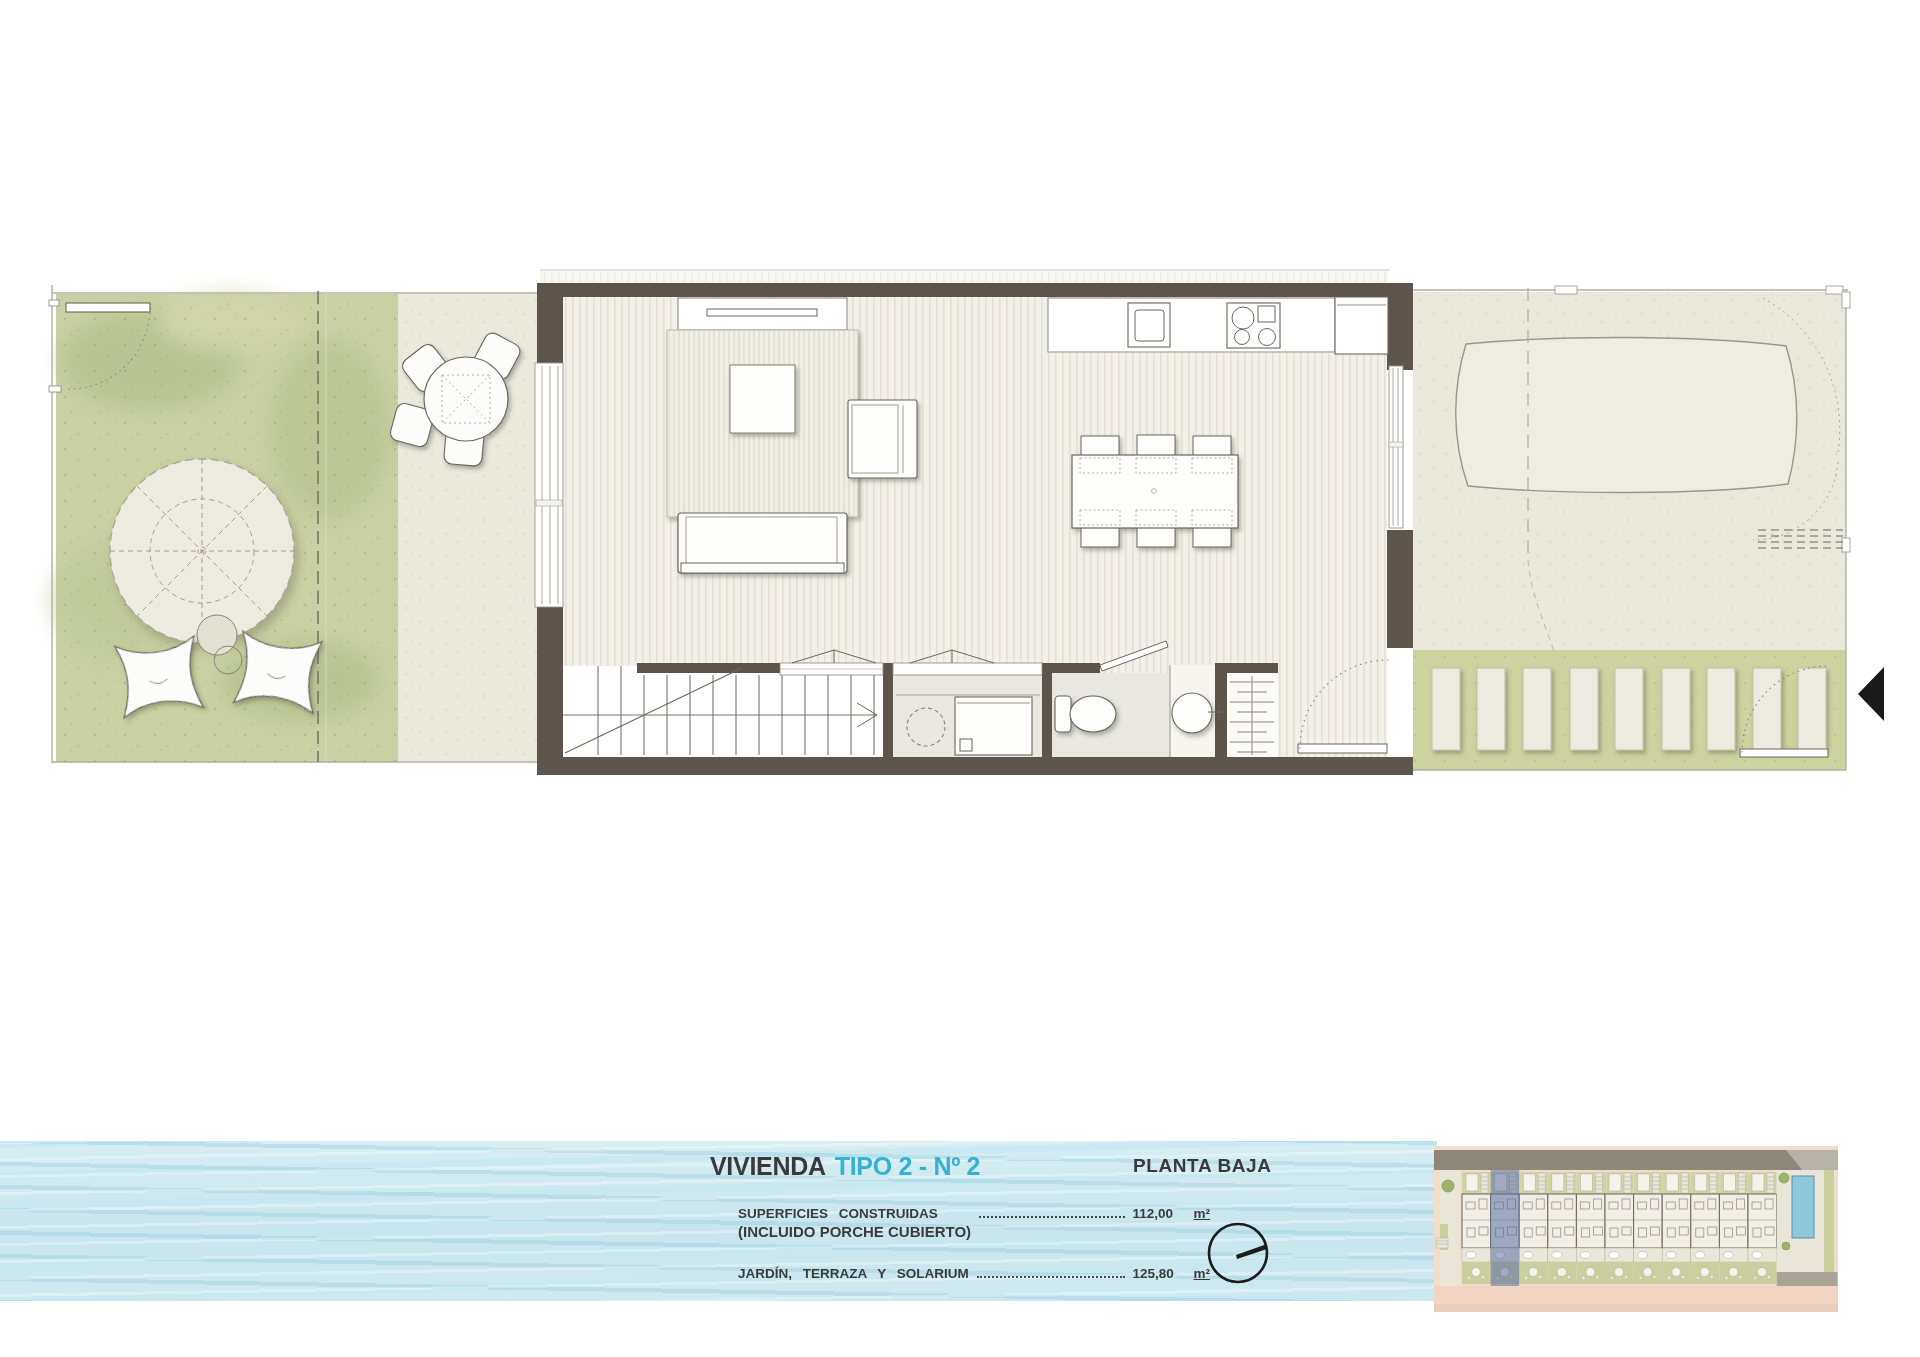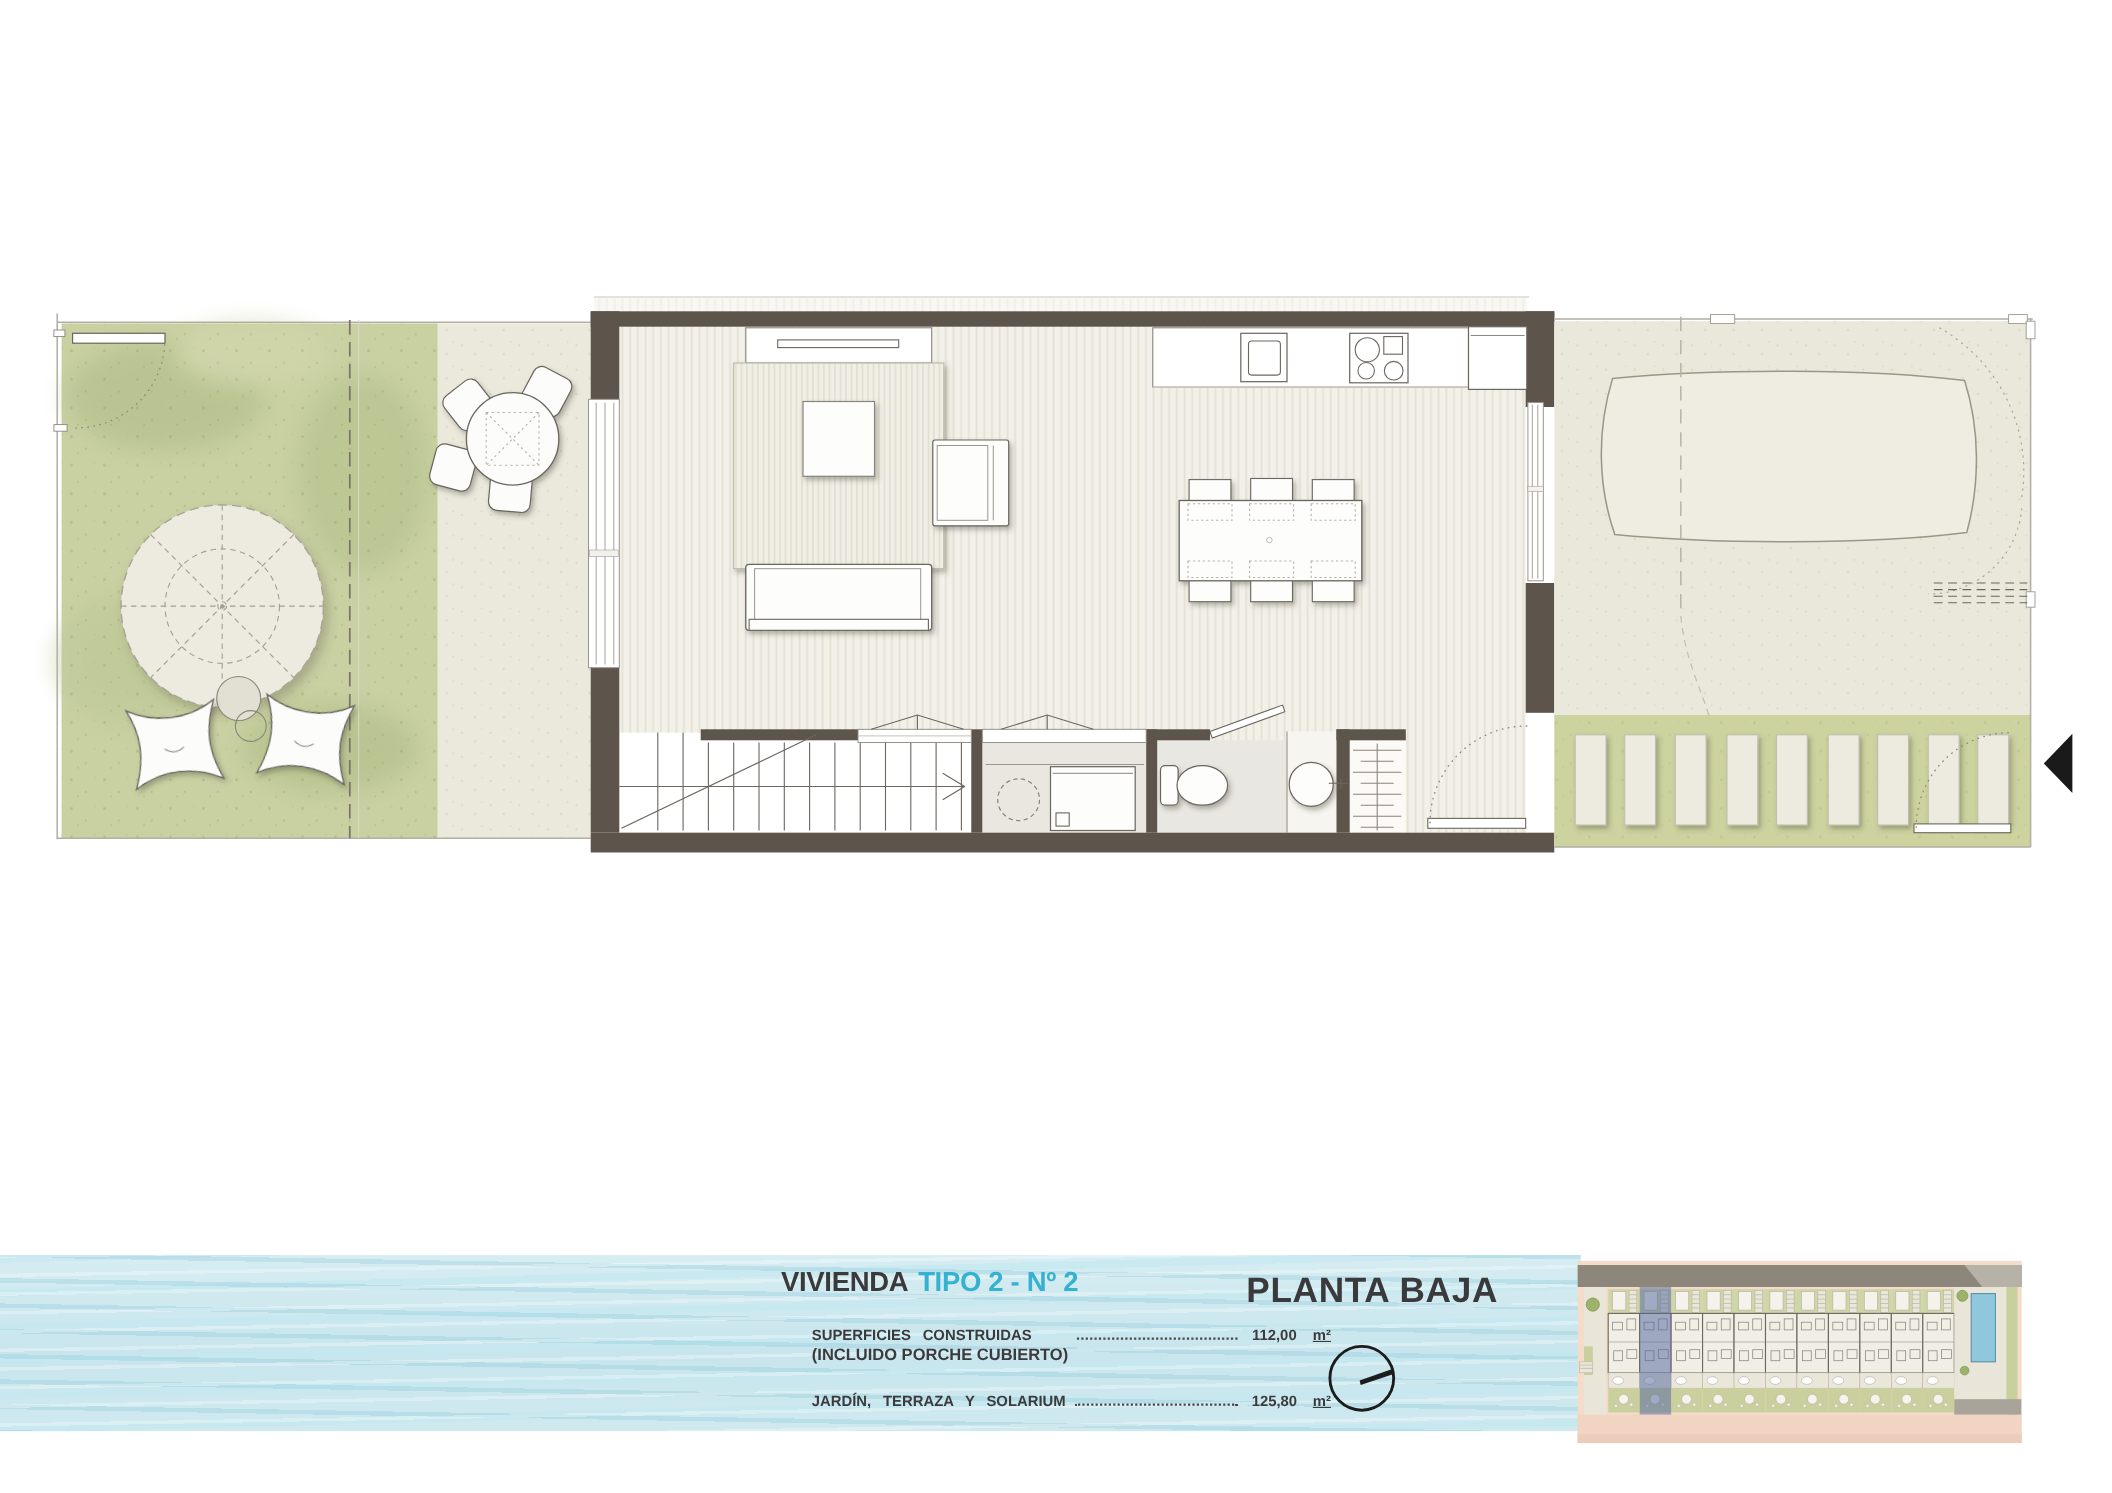--- a/index.html
+++ b/index.html
@@ -11,29 +11,29 @@
   .banner{position:absolute;left:0;top:1141px;width:1437px;height:160px;
     background:
       repeating-linear-gradient(179deg, rgba(255,255,255,.30) 0 3px, rgba(255,255,255,0) 3px 17px),
       repeating-linear-gradient(181deg, rgba(136,198,214,.30) 0 4px, rgba(136,198,214,0) 4px 23px),
       repeating-linear-gradient(178.5deg, rgba(196,232,240,.65) 0 7px, rgba(196,232,240,0) 7px 31px),
       linear-gradient(180deg,#d6edf2 0%,#c8e5ed 55%,#cfe9ef 100%);}
   .banner-title{position:absolute;left:710px;top:1152px;display:flex;gap:9px;
     font-size:25px;font-weight:700;letter-spacing:-.3px;white-space:nowrap;}
   .banner-title .pre{color:#3a3a3c;}
   .banner-title .hl{color:#35b1d1;}
-  .plan-label{position:absolute;left:1133px;top:1155px;font-size:32px;font-weight:700;
+  .plan-label{position:absolute;left:1133px;top:1155px;font-size:19px;font-weight:700;
     letter-spacing:.6px;color:#3a3a3c;white-space:nowrap;}
   .srow{position:absolute;left:710px;width:472px;display:flex;align-items:flex-start;
     font-size:13.5px;font-weight:700;color:#3b3b3d;margin-left:28px;}
   .srow .lblwrap{flex:0 0 auto;max-width:240px;}
   .srow .lbl{word-spacing:7px;white-space:nowrap;}
   .srow .sub{font-size:15px;font-weight:700;margin-top:2px;white-space:nowrap;}
   .srow .leader{flex:1 1 auto;border-bottom:2px dotted #47474a;height:10px;margin:0 8px;min-width:30px;}
-  .srow .val{flex:0 0 auto;width:52px;text-align:center;}
+  .srow .val{flex:0 0 auto;width:52px;text-align:left;}
   .srow .unit{flex:0 0 auto;margin-left:9px;text-decoration:underline;}
   .srow1{top:1206px;}
   .srow2{top:1266px;}
   .compass{position:absolute;left:1203px;top:1219px;width:70px;height:70px;}
   
   .footer-note{position:absolute;left:33px;top:1315px;font-size:11px;color:#8f8f8f;
     letter-spacing:.2px;white-space:nowrap;}
   
   .siteplan{position:absolute;left:1434px;top:1146px;}
 </style>

